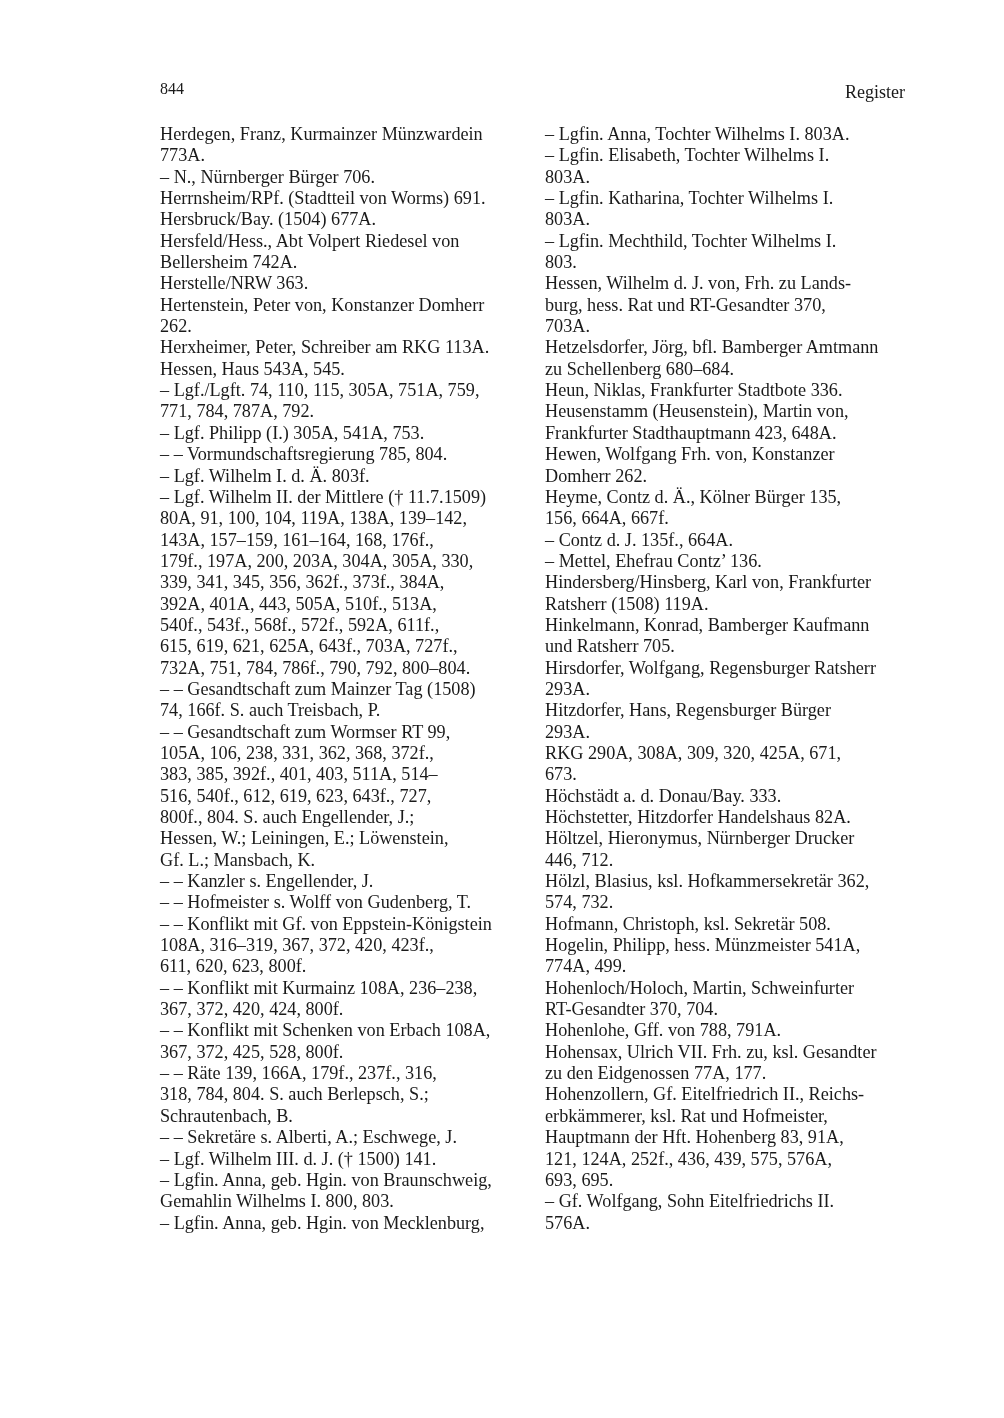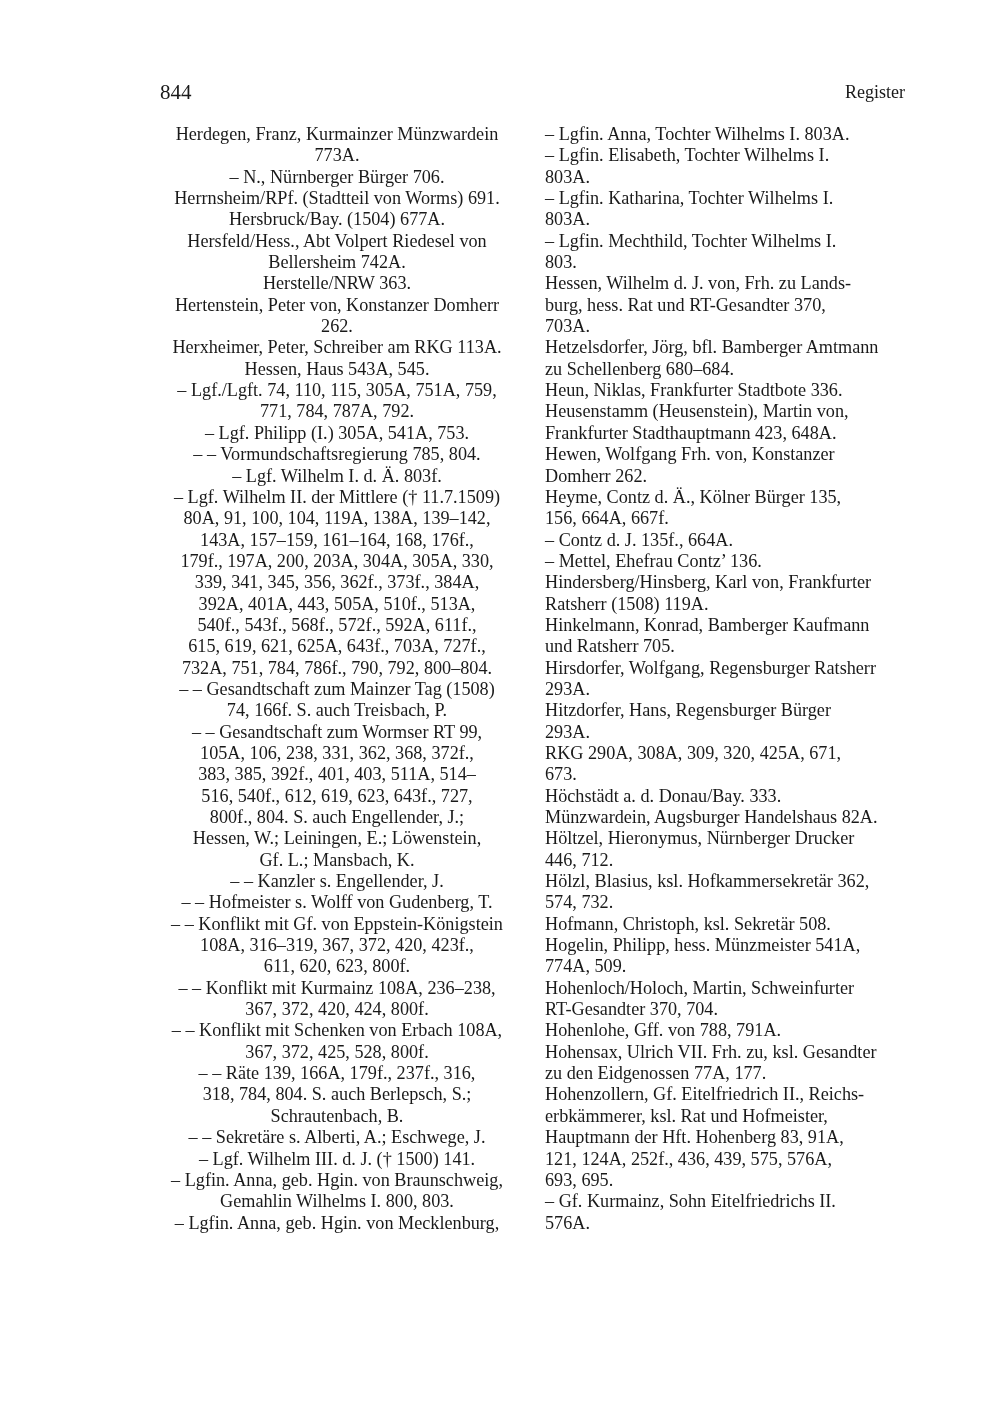--- a/index.html
+++ b/index.html
@@ -1,22 +1,22 @@
 <!DOCTYPE html>
 <html><head>
 <meta charset="utf-8">
 <style>
   html, body { margin: 0; padding: 0; background: #ffffff; }
   body { width: 1004px; height: 1418px; position: relative; overflow: hidden;
          font-family: "Liberation Serif", "DejaVu Serif", serif; color: #1a1a1a; }
   .header { position: absolute; top: 80px; left: 160px; width: 745px; height: 26px; font-size: 19px; }
-  .page-num { position: absolute; left: 0; top: 0; font-size: 21px; }
+  .page-num { position: absolute; left: 0; top: 0; font-size: 16px; }
   .running-title { position: absolute; left: 0; right: 0; top: 2px; text-align: right; font-size: 18px; }
   .col { position: absolute; top: 124px; font-size: 18.2px; line-height: 21.35px; }
-  .col-left { left: 151px; width: 372px; text-align: center; }
+  .col-left { left: 160px; width: 372px; }
   .col-right { left: 545px; width: 372px; }
   .entry { padding-left: 15px; text-indent: -15px; margin: 0; white-space: normal; }
   .entry.sub1 { padding-left: 15px; text-indent: -15px; }
   .entry.sub2 { padding-left: 29px; text-indent: -29px; }
   .ln { display: block; }
 </style>
 </head>
 <body>
 
 <div class="header">
@@ -193,52 +193,52 @@
       <span class="ln">293A.</span>
     </div>
     <div class="entry">
       <span class="ln">RKG  290A, 308A, 309, 320, 425A, 671,</span>
       <span class="ln">673.</span>
     </div>
     <div class="entry">
       <span class="ln">Höchstädt a. d. Donau/Bay.  333.</span>
     </div>
     <div class="entry">
-      <span class="ln">Münzwardein, Augsburger Handelshaus  82A.</span>
+      <span class="ln">Höchstetter, Hitzdorfer Handelshaus  82A.</span>
     </div>
     <div class="entry">
       <span class="ln">Höltzel, Hieronymus, Nürnberger Drucker</span>
       <span class="ln">446, 712.</span>
     </div>
     <div class="entry">
       <span class="ln">Hölzl, Blasius, ksl. Hofkammersekretär  362,</span>
       <span class="ln">574, 732.</span>
     </div>
     <div class="entry">
       <span class="ln">Hofmann, Christoph, ksl. Sekretär  508.</span>
     </div>
     <div class="entry">
       <span class="ln">Hogelin, Philipp, hess. Münzmeister  541A,</span>
-      <span class="ln">774A, 509.</span>
+      <span class="ln">774A, 499.</span>
     </div>
     <div class="entry">
       <span class="ln">Hohenloch/Holoch, Martin, Schweinfurter</span>
       <span class="ln">RT-Gesandter  370, 704.</span>
     </div>
     <div class="entry">
       <span class="ln">Hohenlohe, Gff. von  788, 791A.</span>
     </div>
     <div class="entry">
       <span class="ln">Hohensax, Ulrich VII. Frh. zu, ksl. Gesandter</span>
       <span class="ln">zu den Eidgenossen  77A, 177.</span>
     </div>
     <div class="entry">
       <span class="ln">Hohenzollern, Gf. Eitelfriedrich II., Reichs-</span>
       <span class="ln">erbkämmerer, ksl. Rat und Hofmeister,</span>
       <span class="ln">Hauptmann der Hft. Hohenberg  83, 91A,</span>
       <span class="ln">121, 124A, 252f., 436, 439, 575, 576A,</span>
       <span class="ln">693, 695.</span>
     </div>
     <div class="entry sub1">
-      <span class="ln">– Gf. Kurmainz, Sohn Eitelfriedrichs II.</span>
+      <span class="ln">– Gf. Wolfgang, Sohn Eitelfriedrichs II.</span>
       <span class="ln">576A.</span>
     </div>
   </div>
 
 </body></html>

